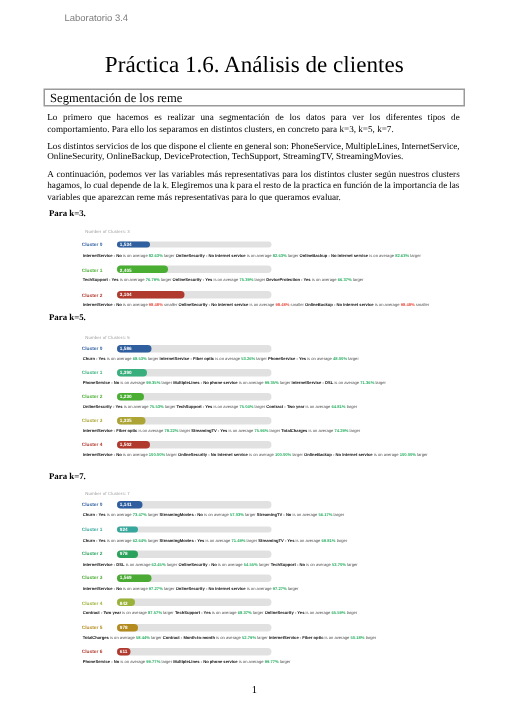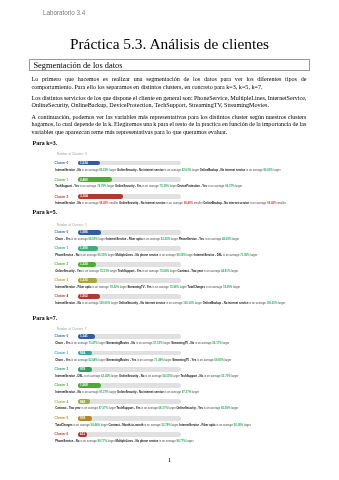--- a/index.html
+++ b/index.html
@@ -21,23 +21,23 @@
   .pct{position:absolute;left:2.4px;top:0.15px;font-family:"Liberation Sans",sans-serif;font-size:3.1px;line-height:4.2px;color:#fff;font-weight:bold;letter-spacing:.03px;}
   .desc{position:absolute;left:55.2px;width:258px;font-family:"Liberation Sans",sans-serif;font-size:2.75px;line-height:3.2px;white-space:nowrap;color:#4a4a4a;}
   .desc b{font-weight:bold;color:#111;}
   .pgnum{position:absolute;left:0;right:0;top:456px;text-align:center;font-size:7px;font-family:"Liberation Serif",serif;}
 </style>
 </head>
 <body>
 
 <div class="page">
   <div class="hdr">Laboratorio 3.4</div>
-  <h1>Práctica 5.3. Análisis de clientes</h1>
+  <h1>Práctica 1.6. Análisis de clientes</h1>
   <div class="secbox">
-      <span>Segmentación de los datos</span>
+      <span>Segmentación de los reme</span>
     </div>
   <div id="paragraphs">
       <div class="para" style="top: 76.3px;">
         <div class="pline j"><span>Lo</span><span>primero</span><span>que</span><span>hacemos</span><span>es</span><span>realizar</span><span>una</span><span>segmentación</span><span>de</span><span>los</span><span>datos</span><span>para</span><span>ver</span><span>los</span><span>diferentes</span><span>tipos</span><span>de</span></div>
         <div class="pline l">comportamiento. Para ello los separamos en distintos clusters, en concreto para k=3, k=5, k=7.</div>
       </div>
       <div class="para" style="top: 95px;">
         <div class="pline j"><span>Los</span><span>distintos</span><span>servicios</span><span>de</span><span>los</span><span>que</span><span>dispone</span><span>el</span><span>cliente</span><span>en</span><span>general</span><span>son:</span><span>PhoneService,</span><span>MultipleLines,</span><span>InternetService,</span></div>
         <div class="pline l">OnlineSecurity, OnlineBackup, DeviceProtection, TechSupport, StreamingTV, StreamingMovies.</div>
       </div>

